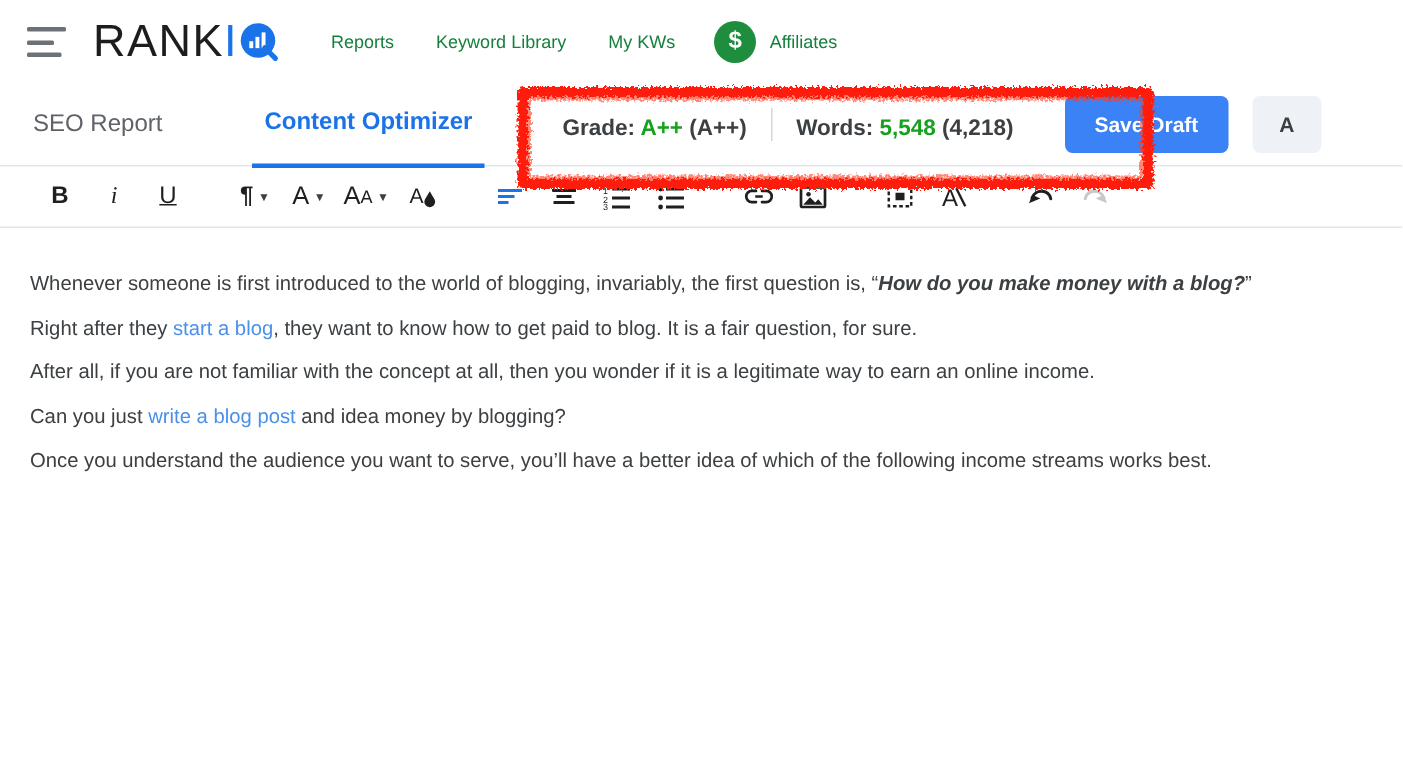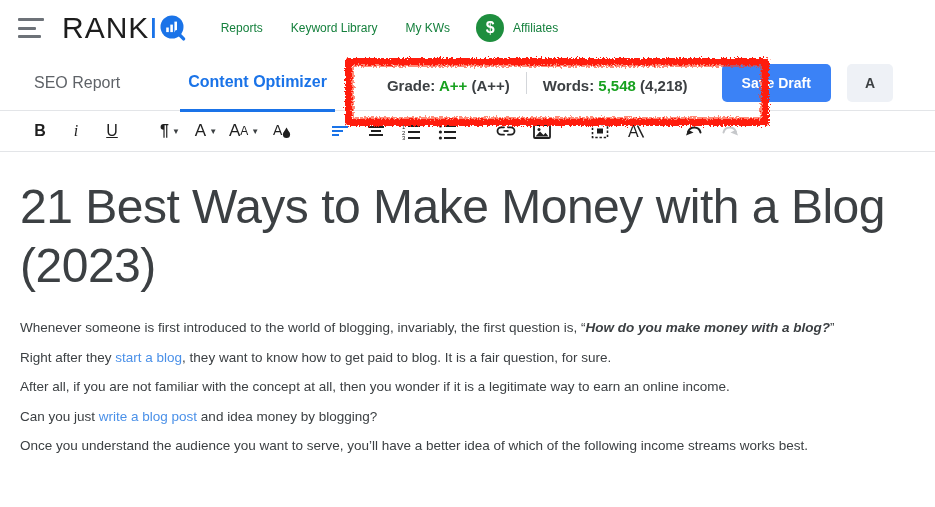--- a/index.html
+++ b/index.html
@@ -24,21 +24,21 @@
   .logo-text{font-size:30px;letter-spacing:1px;color:#1d1d1d;font-weight:400;font-family:"Liberation Sans",sans-serif;}
   .logo-i{color:#1a73e8;font-weight:400;}
   .logo-q{width:27px;height:27px;margin-left:1px;position:relative;display:inline-block;}
 
   .navlinks{display:flex;align-items:center;gap:28px;}
   .navlink{font-size:12px;color:#15803d;cursor:pointer;white-space:nowrap;}
   .affiliates{display:flex;align-items:center;gap:9px;margin-left:26px;}
   .dollar-badge{width:28px;height:28px;border-radius:50%;background:#1e8e3e;color:#fff;display:flex;align-items:center;justify-content:center;font-size:16px;font-weight:700;}
 
   
-  .tabrow{position:relative;height:54px;display:flex;align-items:center;border-bottom:1px solid #e3e5e8;padding-left:26px;}
+  .tabrow{position:relative;height:54px;display:flex;align-items:center;border-bottom:1px solid #e3e5e8;padding-left:14px;}
   .tab{font-size:16px;color:#5f6368;padding:0 8px;height:54px;display:flex;align-items:center;cursor:pointer;font-weight:400;}
   .tab.active{color:#1a73e8;font-weight:700;border-bottom:3px solid #1a73e8;}
   .tab.seo{margin-right:52px;}
 
   .statbar{
     display:flex;align-items:flex-end;gap:16px;
     margin-left:52px;font-size:15px;font-weight:700;color:#3c4043;
     white-space:nowrap;
   }
   .stat-green{color:#17a11f;}
@@ -266,24 +266,20 @@
     <div class="tbtn dis">
       <svg width="22" height="20" viewBox="0 0 22 20">
         <path d="M17 11 C15 5, 6 5, 4.5 11.5" stroke="#c6c8cb" stroke-width="2" fill="none" stroke-linecap="round"></path>
         <path d="M19 14.5 L16.8 8.8 L11.5 11.4 Z" fill="#c6c8cb"></path>
       </svg>
     </div>
   </div>
 
   <div class="doc">
 
-    <h1 class="title">
-      <span>21 Best Ways to Make Money with a Blog</span>
-      <span class="l2">(2023)</span>
-    </h1>
 
     <p class="para"><span>Whenever someone is first introduced to the world of blogging, invariably, the first question is, “</span><span class="bi">How do you make money with a blog?</span><span>”</span></p>
 
     <p class="para"><span>Right after they </span><a class="lnk">start a blog</a><span>, they want to know how to get paid to blog. It is a fair question, for sure.</span></p>
 
     <p class="para">After all, if you are not familiar with the concept at all, then you wonder if it is a legitimate way to earn an online income.</p>
 
     <p class="para"><span>Can you just </span><a class="lnk">write a blog post</a><span> and idea money by blogging?</span></p>
 
 

